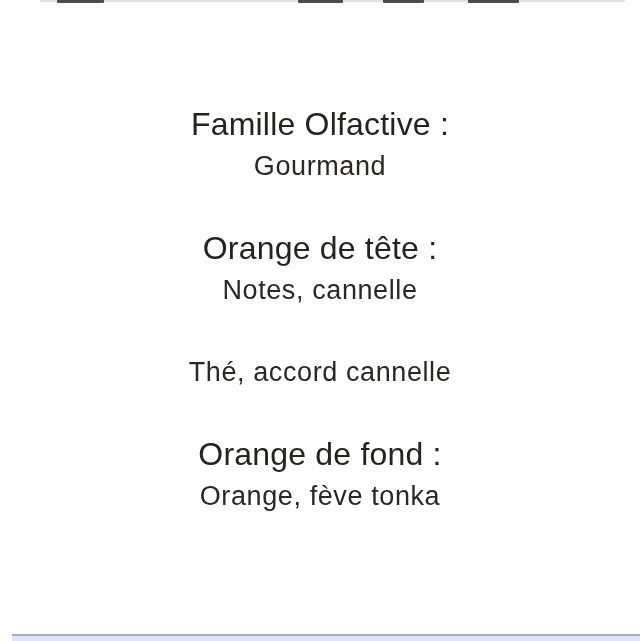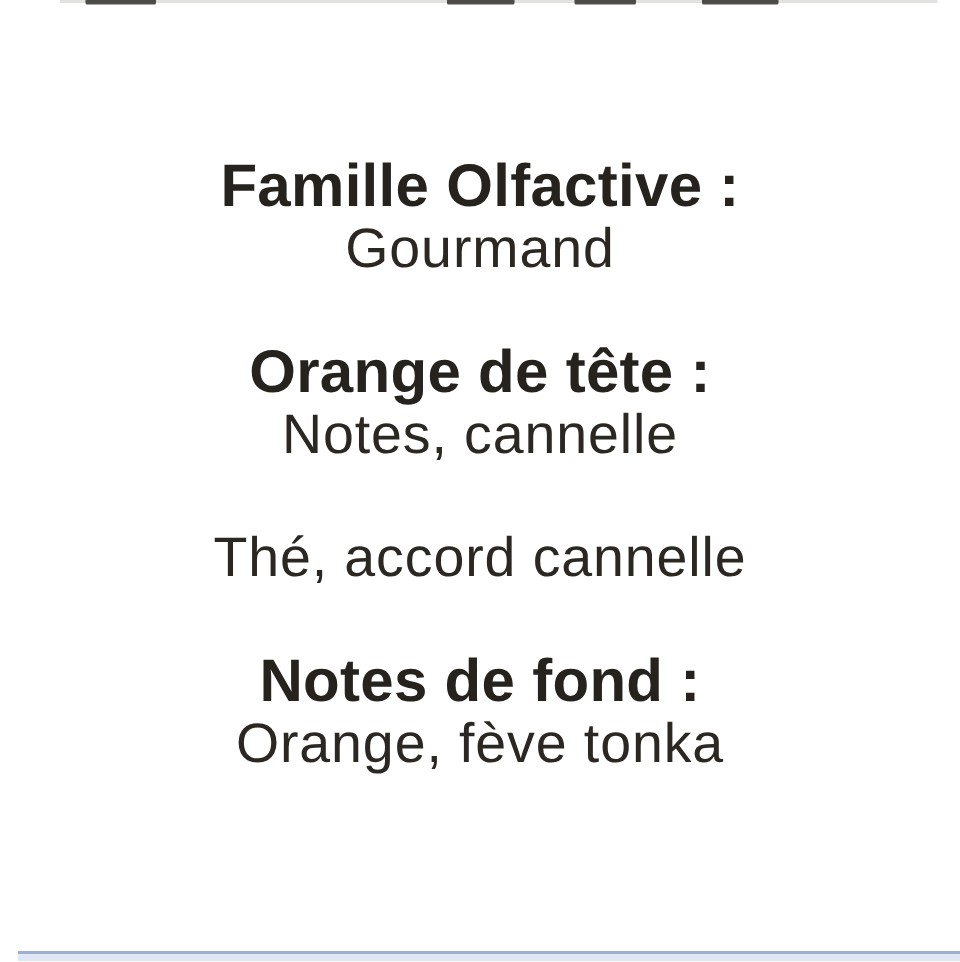--- a/index.html
+++ b/index.html
@@ -42,28 +42,28 @@
     top: 0; left: 0; right: 0;
     padding-top: 103px;
     text-align: center;
     color: #26231e;
   }
   .block {
     margin: 0 0 40px 0;
   }
   .block-label {
     display: block;
-    font-size: 40px;
-    font-weight: 700;
+    font-size: 32px;
+    font-weight: 400;
     line-height: 42px;
     letter-spacing: 0.2px;
   }
   .block-value {
     display: block;
-    font-size: 37px;
+    font-size: 27px;
     font-weight: 400;
     line-height: 42px;
     letter-spacing: 0.6px;
     color: #2b2archive823;
     color: #2b2823;
   }
 
   
   .bottom-divider {
     position: absolute;
@@ -99,21 +99,21 @@
     <p class="block">
       <strong class="block-label">Orange de tête :</strong>
       <span class="block-value">Notes, cannelle</span>
     </p>
 
     <p class="block">
       <span class="block-value">Thé, accord cannelle</span>
     </p>
 
     <p class="block">
-      <strong class="block-label">Notes de fond :</strong>
+      <strong class="block-label">Orange de fond :</strong>
       <span class="block-value">Orange, fève tonka</span>
     </p>
 
   </main>
 
   <div class="bottom-divider"></div>
 
 </div>
 
 </body></html>

